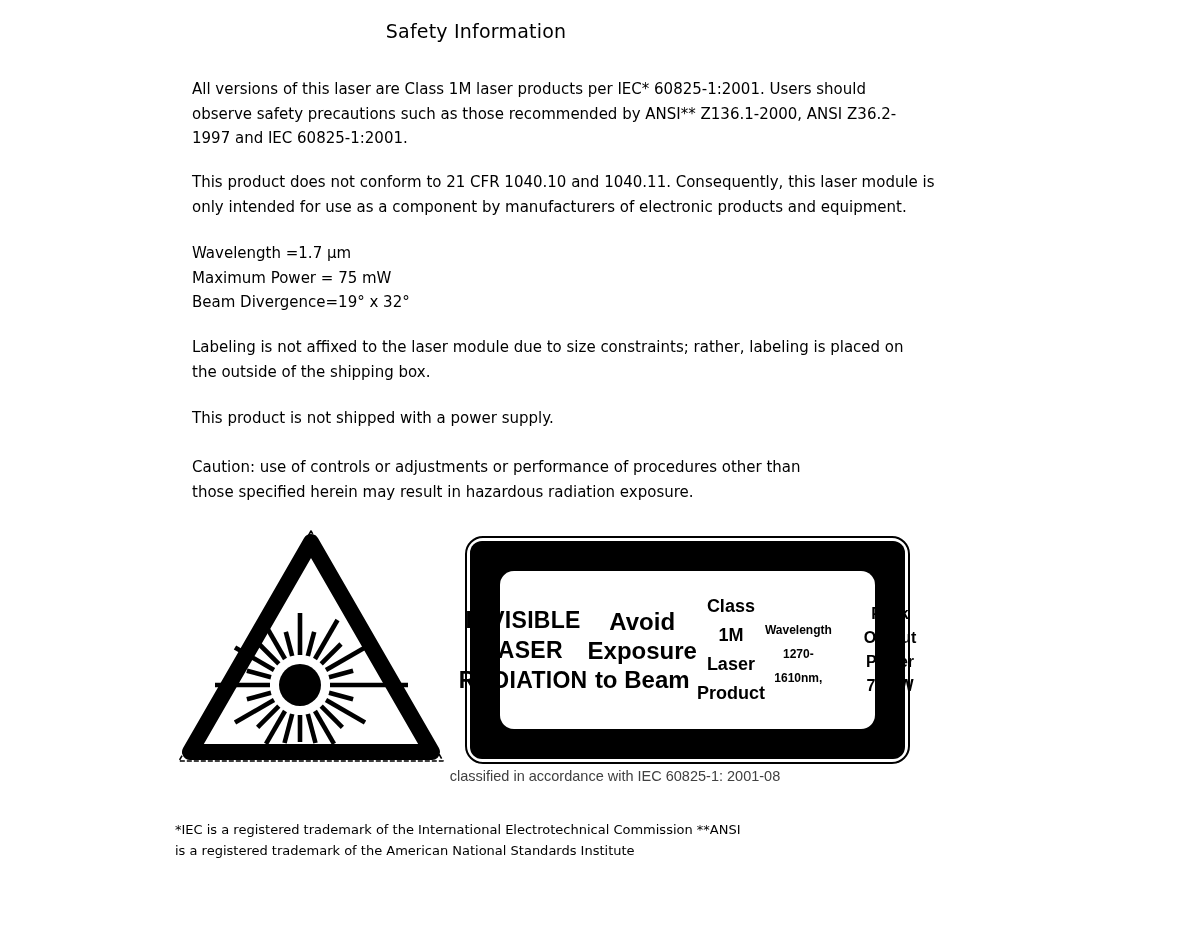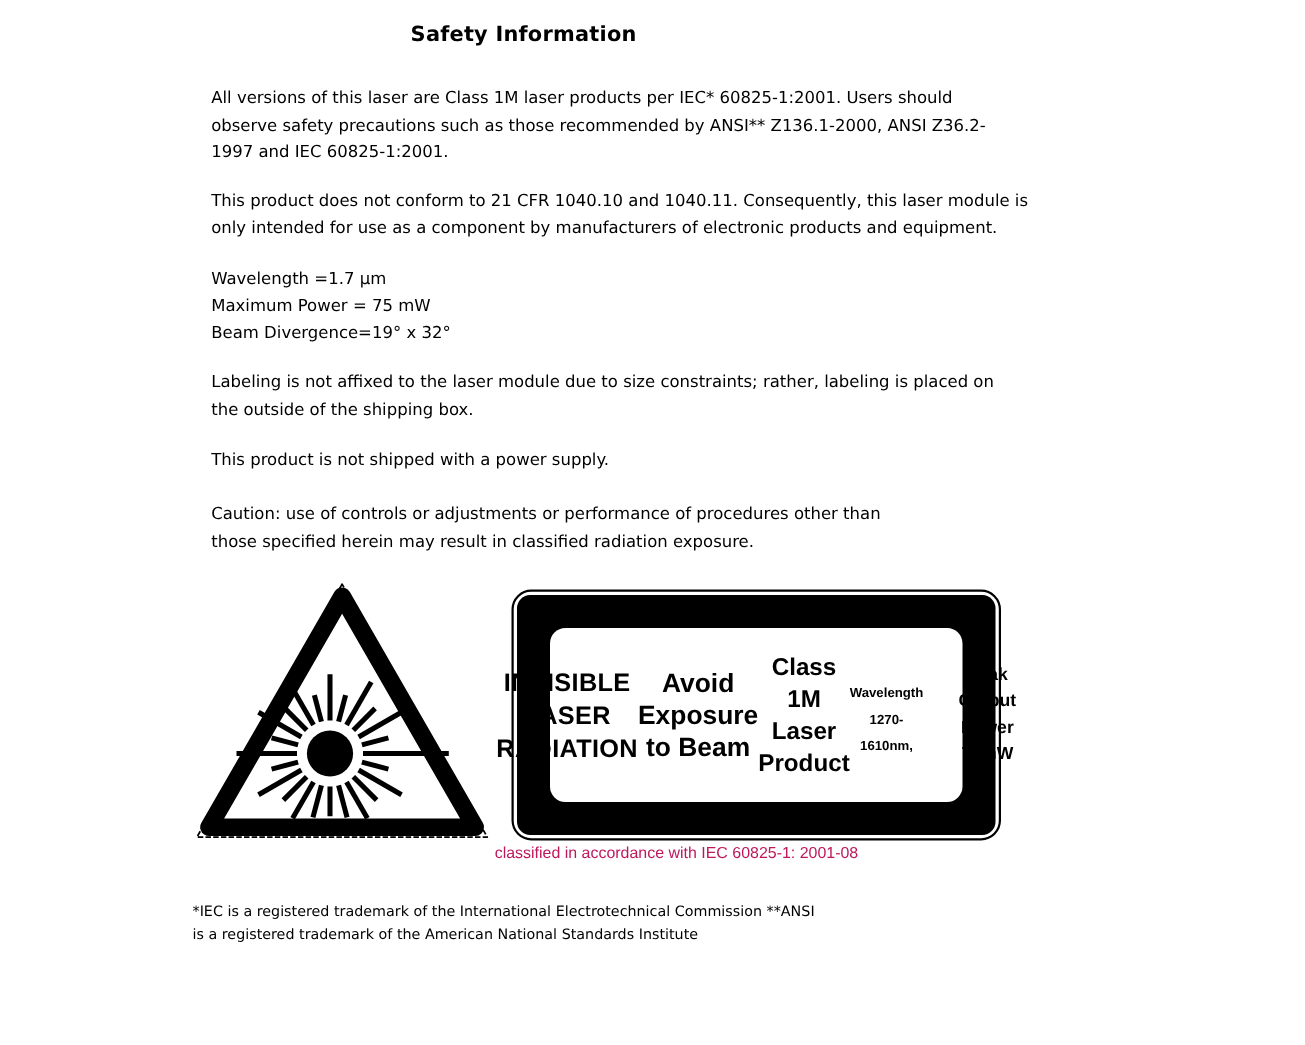--- a/index.html
+++ b/index.html
@@ -16,21 +16,21 @@
     background: #ffffff;
     overflow: hidden;
   }
   .doc-title {
     position: absolute;
     top: 20px;
     left: 0;
     width: 952px;
     text-align: center;
     font-size: 19px;
-    font-weight: bold;
+    font-weight: normal;
     letter-spacing: 0.2px;
   }
   .para {
     position: absolute;
     left: 175px;
     font-size: 15px;
     line-height: 24.5px;
     white-space: nowrap;
     margin-left: 17px;
   }
@@ -80,32 +80,32 @@
     border-radius: 14px;
     display: flex;
     align-items: center;
     justify-content: center;
     font-family: "Liberation Sans", sans-serif;
     font-weight: bold;
     text-align: center;
   }
   .label-line-1 { font-size: 23px; line-height: 30px; letter-spacing: 0.3px; }
   .label-line-2 { font-size: 24px; line-height: 29px; }
-  .label-line-3 { font-size: 22px; line-height: 29px; }
+  .label-line-3 { font-size: 18px; line-height: 29px; }
   .label-line-4 { font-size: 12px; line-height: 24px; margin-top: 7px; }
   .label-line-5 { font-size: 16px; line-height: 24px; margin-left: 32px; }
   .label-caption {
     position: absolute;
     left: 320px;
     top: 768px;
     width: 590px;
     text-align: center;
     font-family: "Liberation Sans", sans-serif;
     font-size: 14.5px;
-    color: #be185d;
+    color: #404040;
   }
 </style>
 </head>
 <body>
 
 <div class="page">
 
   <div class="doc-title">Safety Information</div>
 
   <div class="para" style="top:77px">
@@ -129,21 +129,21 @@
     <div>This product is not shipped with a power supply.</div>
   </div>
 
   <div class="para" style="top:335px">
     <div>Labeling is not affixed to the laser module due to size constraints; rather, labeling is placed on</div>
     <div>the outside of the shipping box.</div>
   </div>
 
   <div class="para bold" style="top:455px">
     <div>Caution: use of controls or adjustments or performance of procedures other than</div>
-    <div>those specified herein may result in classified radiation exposure.</div>
+    <div>those specified herein may result in hazardous radiation exposure.</div>
   </div>
 
   <svg class="hazard-triangle" viewBox="0 0 272 240" aria-hidden="true">
 
     <path d="M 136 3 L 4 233 L 268 233 Z" fill="none" stroke="#000" stroke-width="1.6" stroke-linejoin="round" stroke-dasharray="5 2"></path>
 
     <path d="M 136 14 L 15 224 L 257 224 Z" fill="#ffffff" stroke="#000" stroke-width="16" stroke-linejoin="round"></path>
 
     <g stroke="#000" stroke-width="4.6" stroke-linecap="butt">
       <circle cx="125" cy="157" r="21" fill="#000" stroke="none"></circle>

